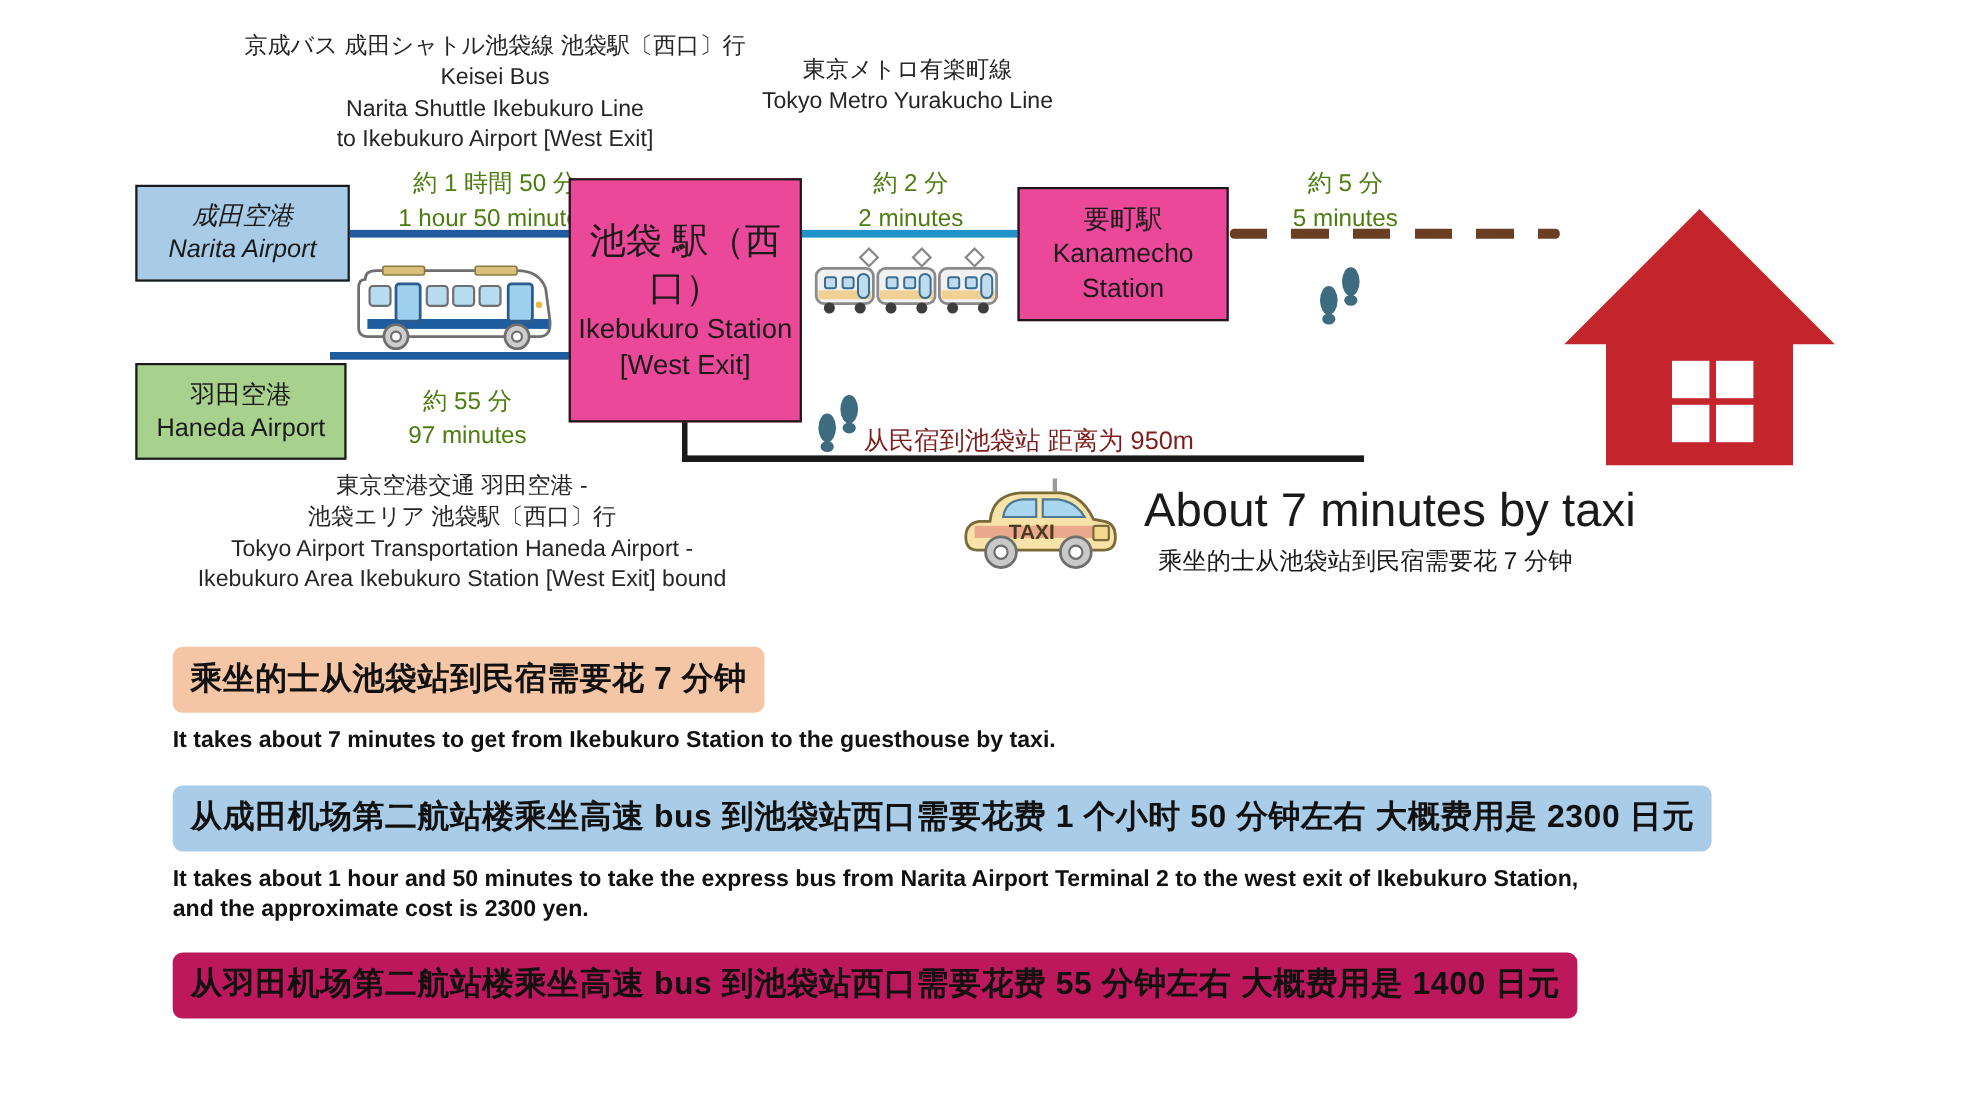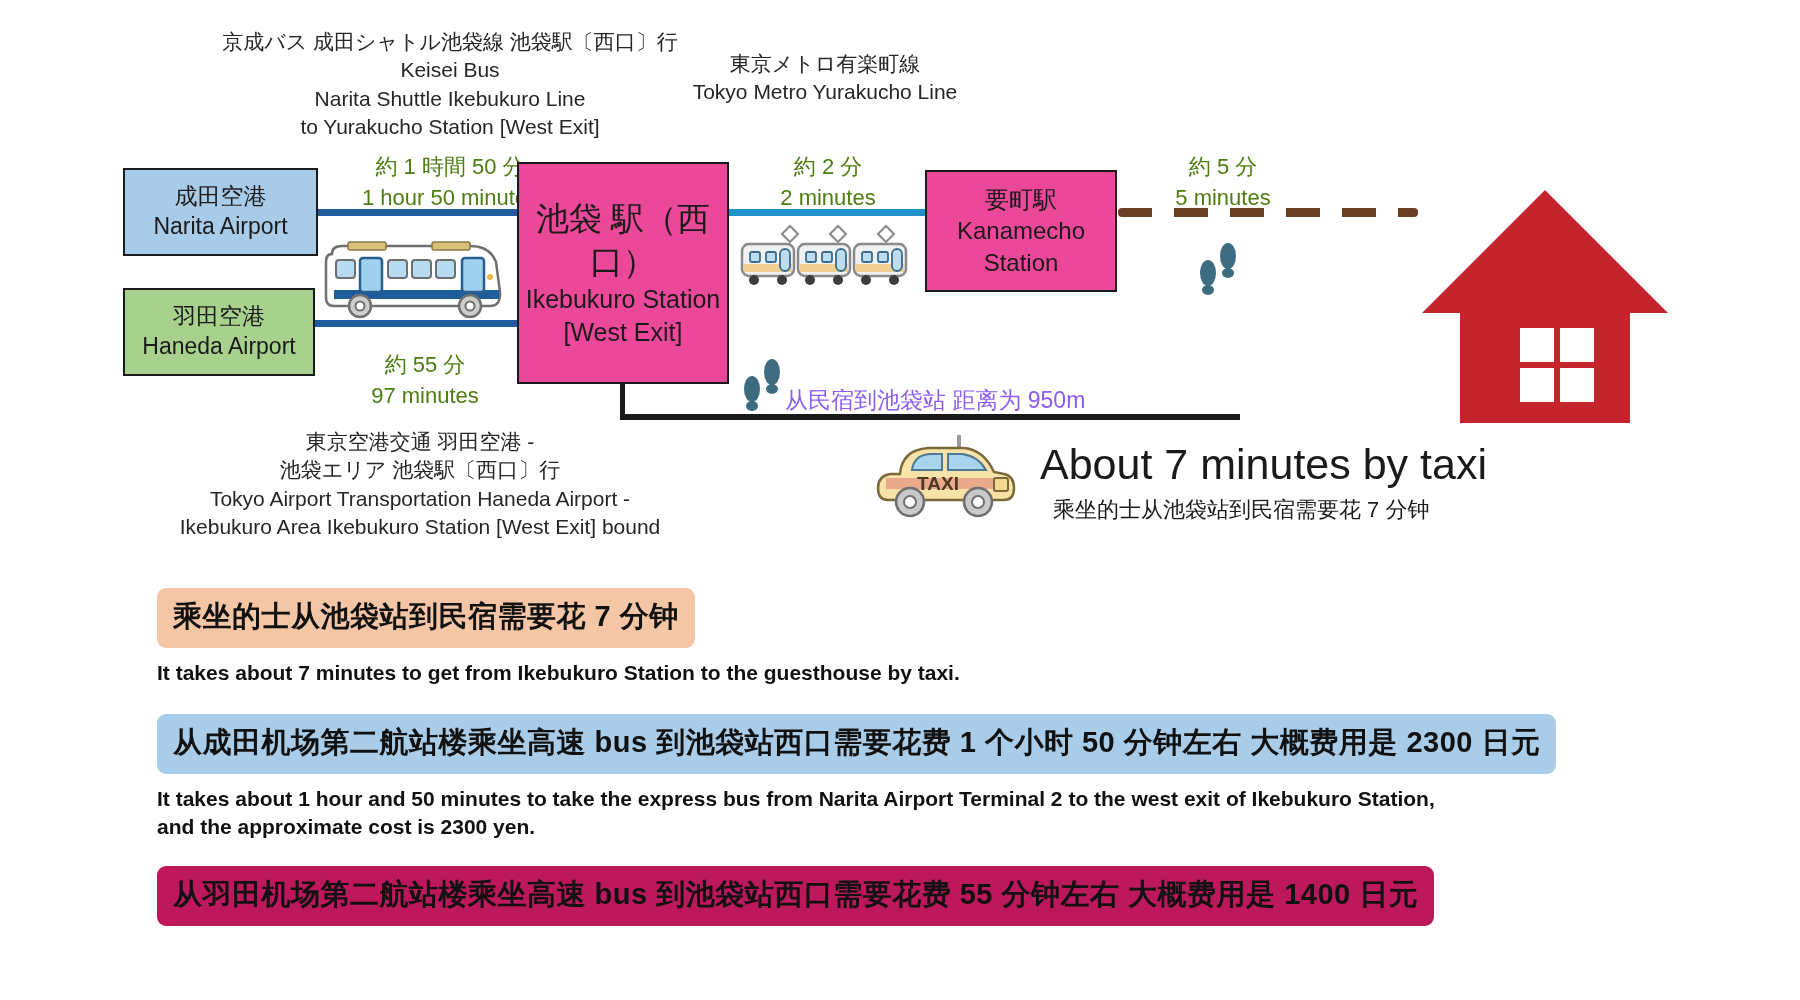--- a/index.html
+++ b/index.html
@@ -33,22 +33,22 @@
     display:flex;
     flex-direction:column;
     align-items:center;
     justify-content:center;
     text-align:center;
     line-height:1.3;
   }
   .box .l1{font-size:23px;}
   .box .l2{font-size:23px;}
   .box .l3{font-size:23px;}
-  .box-narita{background:#a8cbe8;}
-  .box-haneda{background:#a9d18e;}
+  .box-narita{background:#a8cbe8;font-style:italic;}
+  .box-haneda{background:#a9d18e;margin-top:42px;}
   .box-white{background:#ec4899;}
   .box-ikebukuro .l1{font-size:33px;}
   .box-ikebukuro .l2{font-size:25px;}
   .box-ikebukuro .l3{font-size:25px;}
   .box-kanamecho .l1,.box-kanamecho .l2,.box-kanamecho .l3{font-size:24px;}
 
   
   .line-bus{background:#1f5c9e;height:7px;}
   .line-train{background:#1f92c9;height:7px;}
   .line-black{background:#1a1a1a;}
@@ -63,21 +63,21 @@
   
   .dur{
     text-align:center;font-size:22px;line-height:1.4;color:#4d7c0f;white-space:nowrap;
   }
 
   
   .bus-wrap{width:186px;height:90px;}
   .train-wrap{width:180px;height:70px;}
 
   
-  .walknote{font-size:23px;color:#8b5cf6;white-space:nowrap;}
+  .walknote{font-size:23px;color:#7f1d1d;white-space:nowrap;}
 
   
   .taxi-head{font-size:43px;color:#1a1a1a;white-space:nowrap;letter-spacing:0px;}
   .taxi-sub{font-size:22px;color:#1a1a1a;white-space:nowrap;}
 
   
   .notes{position:absolute;left:0;top:636px;width:1800px;}
   .hl{
     display:inline-block;
     border-radius:9px;
@@ -102,21 +102,21 @@
 </style>
 </head>
 <body>
 
 <div class="diagram">
 
   <div class="abs cap" style="left:190px;top:28px;width:520px;">
     <div class="jp">京成バス 成田シャトル池袋線 池袋駅〔西口〕行</div>
     <div class="en">Keisei Bus</div>
     <div class="en">Narita Shuttle Ikebukuro Line</div>
-    <div class="en">to Yurakucho Station [West Exit]</div>
+    <div class="en">to Ikebukuro Airport [West Exit]</div>
   </div>
 
   <div class="abs cap" style="left:690px;top:50px;width:270px;">
     <div class="jp">東京メトロ有楽町線</div>
     <div class="en">Tokyo Metro Yurakucho Line</div>
   </div>
 
   <div class="abs line-bus" style="left:300px;top:209px;width:222px;"></div>
   <div class="abs line-bus" style="left:300px;top:320px;width:222px;"></div>
   <div class="abs line-train" style="left:720px;top:209px;width:215px;"></div>

